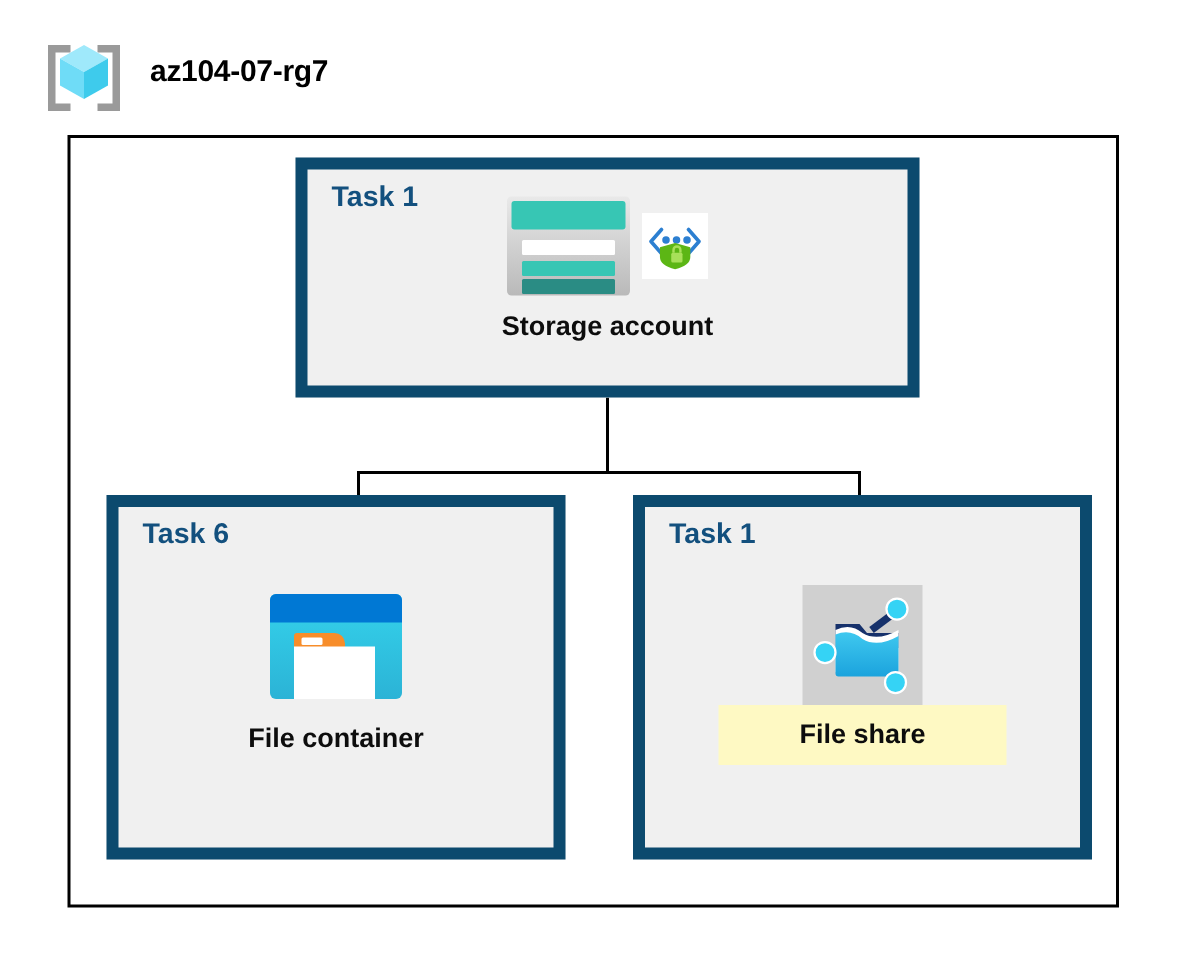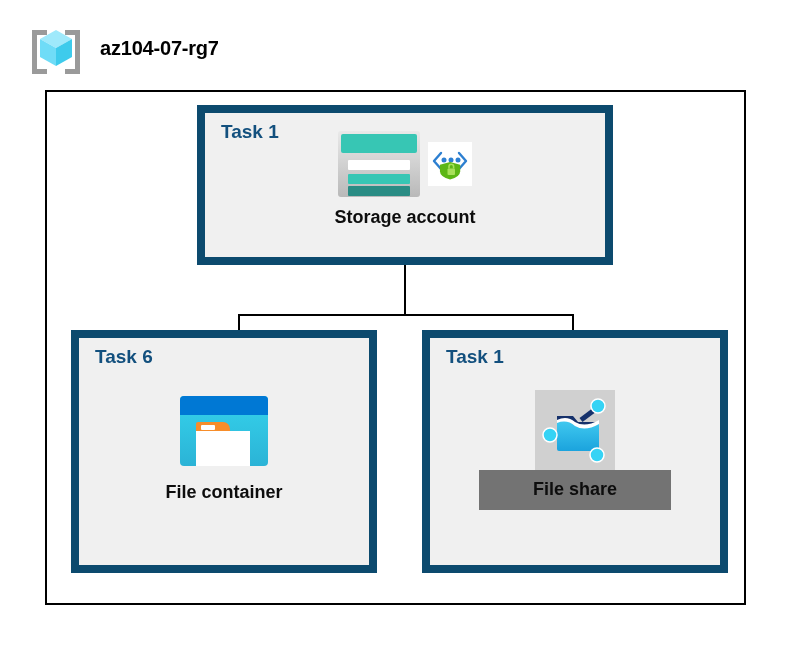--- a/index.html
+++ b/index.html
@@ -57,21 +57,21 @@
 
   #node-storage{left:0;right:0;top:18px;}
   #node-storage .node-caption{margin-top:10px;}
 
   #node-blob{left:0;right:0;top:58px;}
   #node-blob .node-caption{margin-top:16px;}
 
   #node-fileshare{left:0;right:0;top:52px;}
   #node-fileshare .node-caption{
     margin-top:0px;
-    background:#737373;
+    background:#fef9c3;
     padding:9px 54px 10px 54px;
   }
 
   
   .conn{position:absolute;background:#000000;}
   #conn-v-main{left:404px;top:265px;width:2px;height:51px;}
   #conn-h-bus{left:238px;top:314px;width:336px;height:2px;}
   #conn-v-left{left:238px;top:314px;width:2px;height:74px;}
   #conn-v-right{left:572px;top:314px;width:2px;height:74px;}
 

